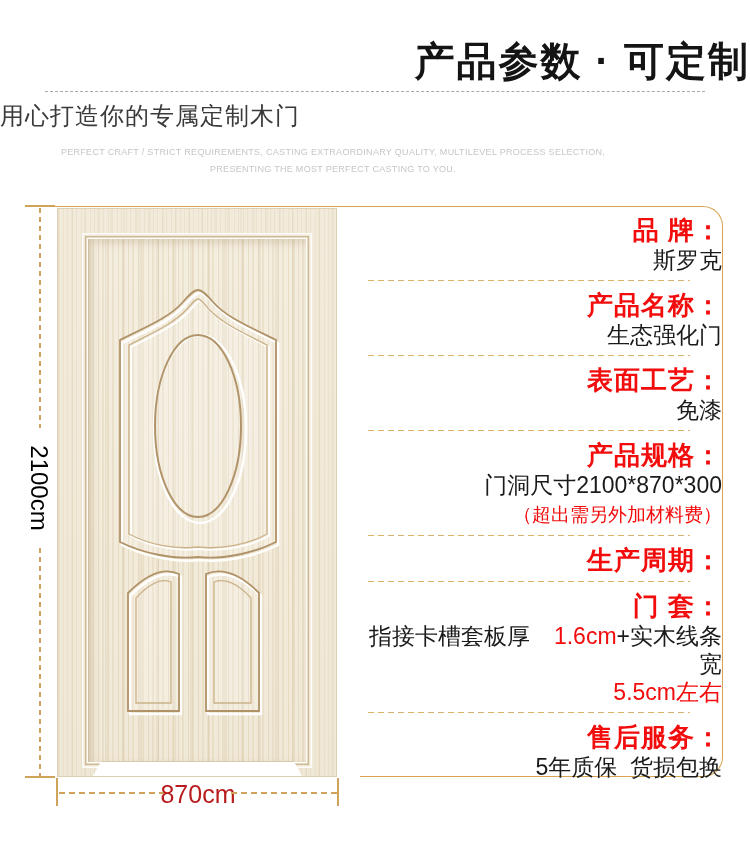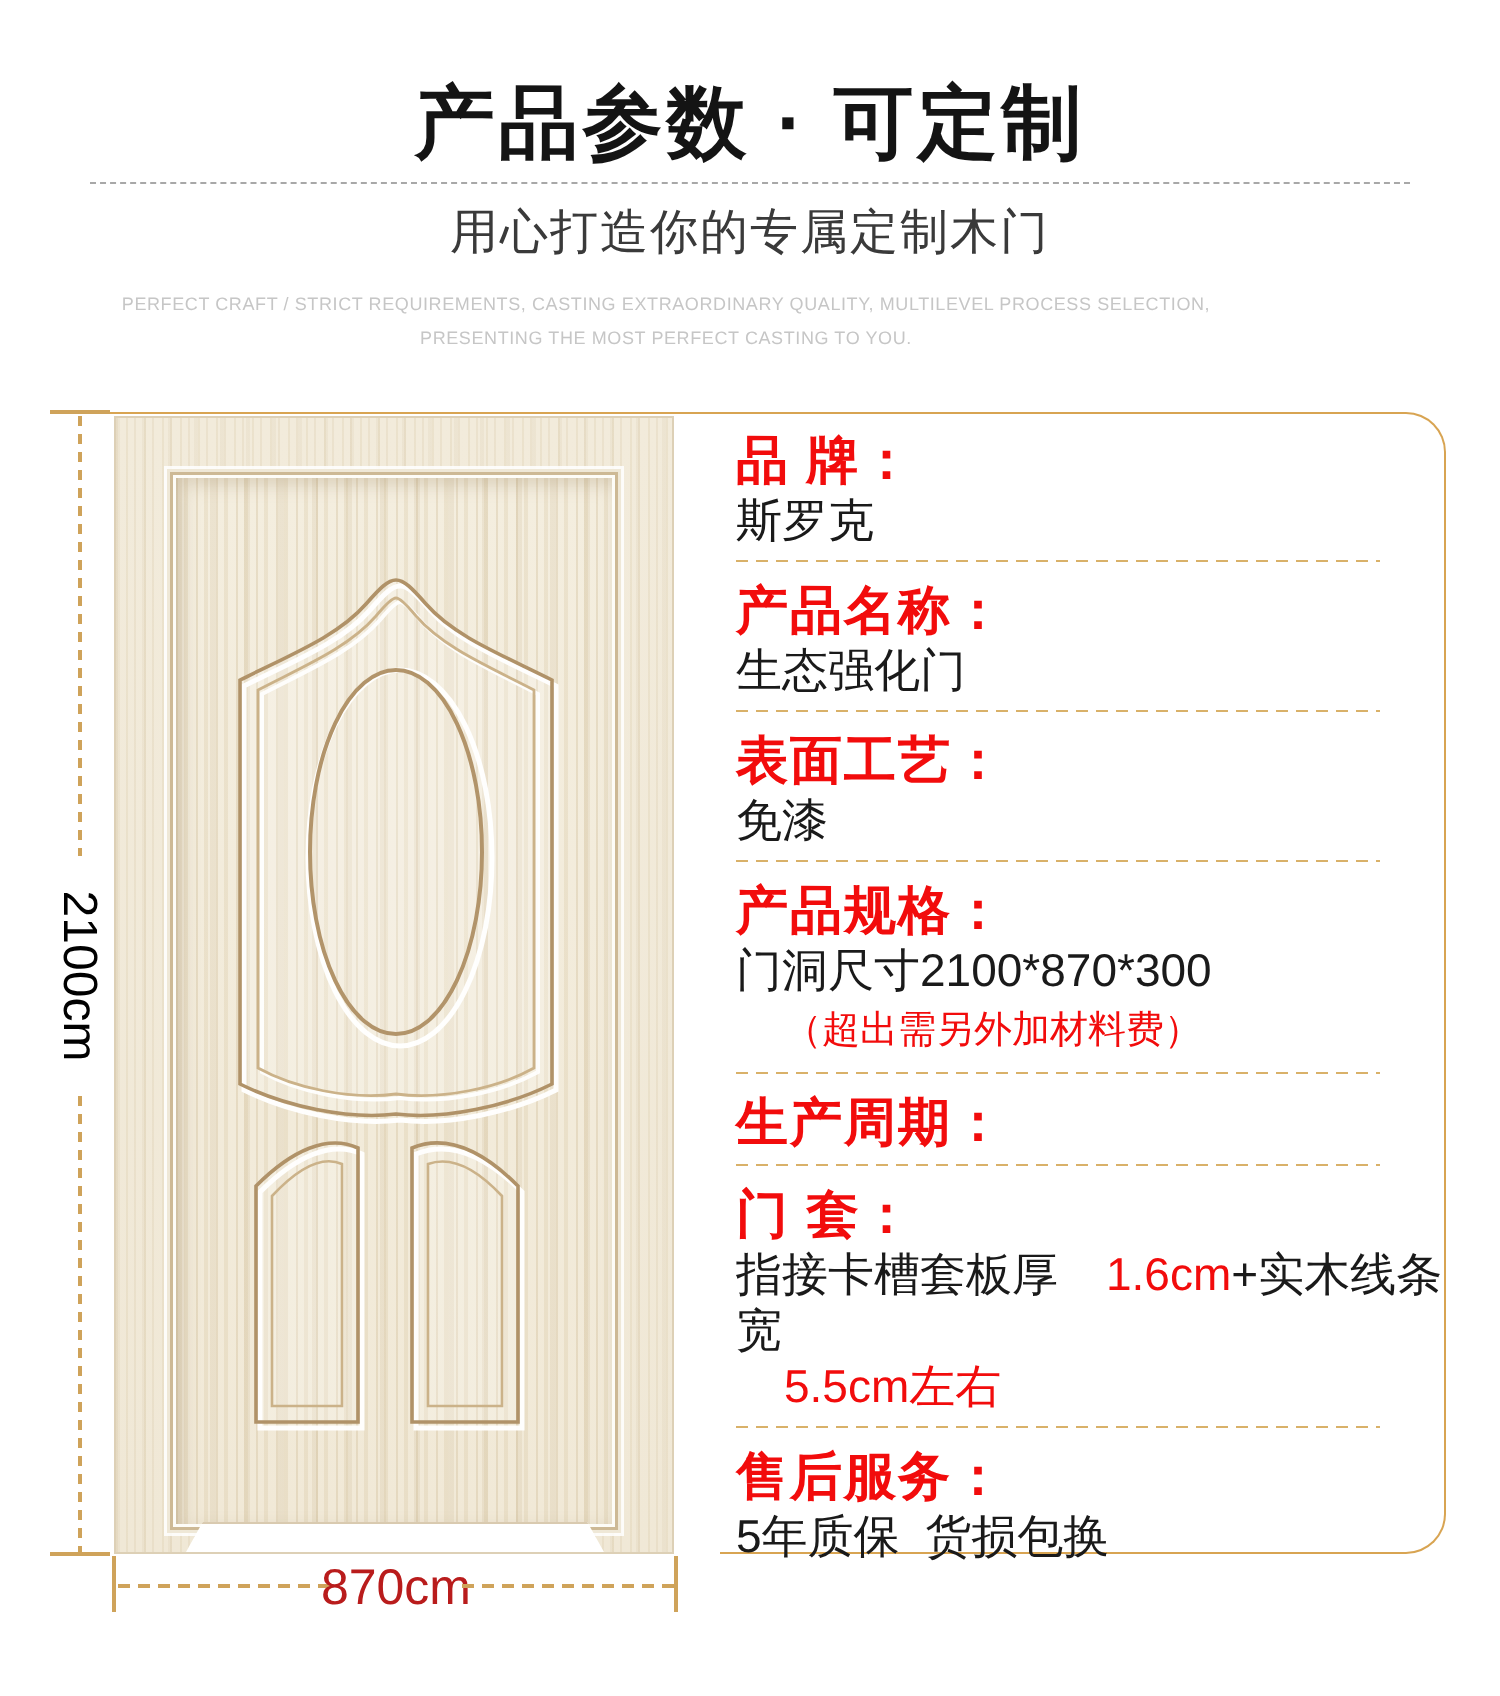--- a/index.html
+++ b/index.html
@@ -10,25 +10,25 @@
     --ink:#141414;
     --text:#1a1a1a;
     --subtitle:#3a3a3a;
     --tagline:#c6c6c6;
   }
   html,body{margin:0;padding:0;background:#fff;}
   body{font-family:"Liberation Sans","DejaVu Sans",sans-serif;}
   .page{position:relative;width:750px;height:848px;background:#fff;overflow:hidden;}
 
   
-  .title{position:absolute;left:0;top:34px;width:750px;text-align:center;
+  .title{position:absolute;left:0;top:34px;width:750px;text-align:right;
          font-size:40px;font-weight:bold;color:var(--ink);letter-spacing:2px;}
   .header-divider{position:absolute;left:45px;top:91px;width:660px;height:0;
          border-top:1px dashed #a8a8a8;}
-  .subtitle{position:absolute;left:0;top:100px;width:750px;text-align:center;
+  .subtitle{position:absolute;left:0;top:100px;width:750px;text-align:left;
          font-size:24px;color:var(--subtitle);letter-spacing:1px;}
   .tagline{position:absolute;left:0;top:144px;width:666px;text-align:center;
          font-size:9px;line-height:17px;color:var(--tagline);letter-spacing:0.3px;}
 
   
   .gold-frame{position:absolute;left:55px;top:206px;width:668px;height:571px;
          border-top:1.5px solid var(--gold);
          border-right:1.5px solid var(--gold);
          border-bottom:1.5px solid var(--gold);
          border-left:none;
@@ -74,21 +74,21 @@
           linear-gradient(#f4eedf,#f1e9d7);
         box-shadow:0 0 0 1.5px #fdfcf7,0 0 0 3px #cdb995,0 0 0 4.5px #efe8d7,0 0 0 6px rgba(255,255,255,0.85),
                    inset 3px 3px 9px rgba(150,125,85,0.28);}
   .door-floor-gap{position:absolute;left:35px;right:34px;bottom:0;height:14px;background:#fff;
         clip-path:polygon(4% 0,96% 0,100% 100%,0 100%);
         border-top:1px solid #d9cab0;}
   .door-carving{position:absolute;left:0;top:0;}
 
   
   .specs{position:absolute;left:368px;top:206px;width:354px;z-index:2;}
-  .spec-item{padding-top:9px;}
+  .spec-item{padding-top:9px;text-align:right;}
   .spec-label{font-size:26px;line-height:30px;font-weight:bold;color:var(--red);
         letter-spacing:1px;white-space:pre-wrap;}
   .spec-value{font-size:23px;line-height:28px;color:var(--text);margin-top:1px;white-space:pre-wrap;}
   .spec-line{min-height:25px;}
   .spec-line .red{color:var(--red);margin-left:24px;}
   .spec-line .small{font-size:19px;}
   .spec-sep{margin-top:6px;height:1px;width:322px;
         background:repeating-linear-gradient(90deg,var(--sep-gold) 0 6px,transparent 6px 10px);}
   .spec-item:last-child .spec-sep{display:none;}
 </style>

